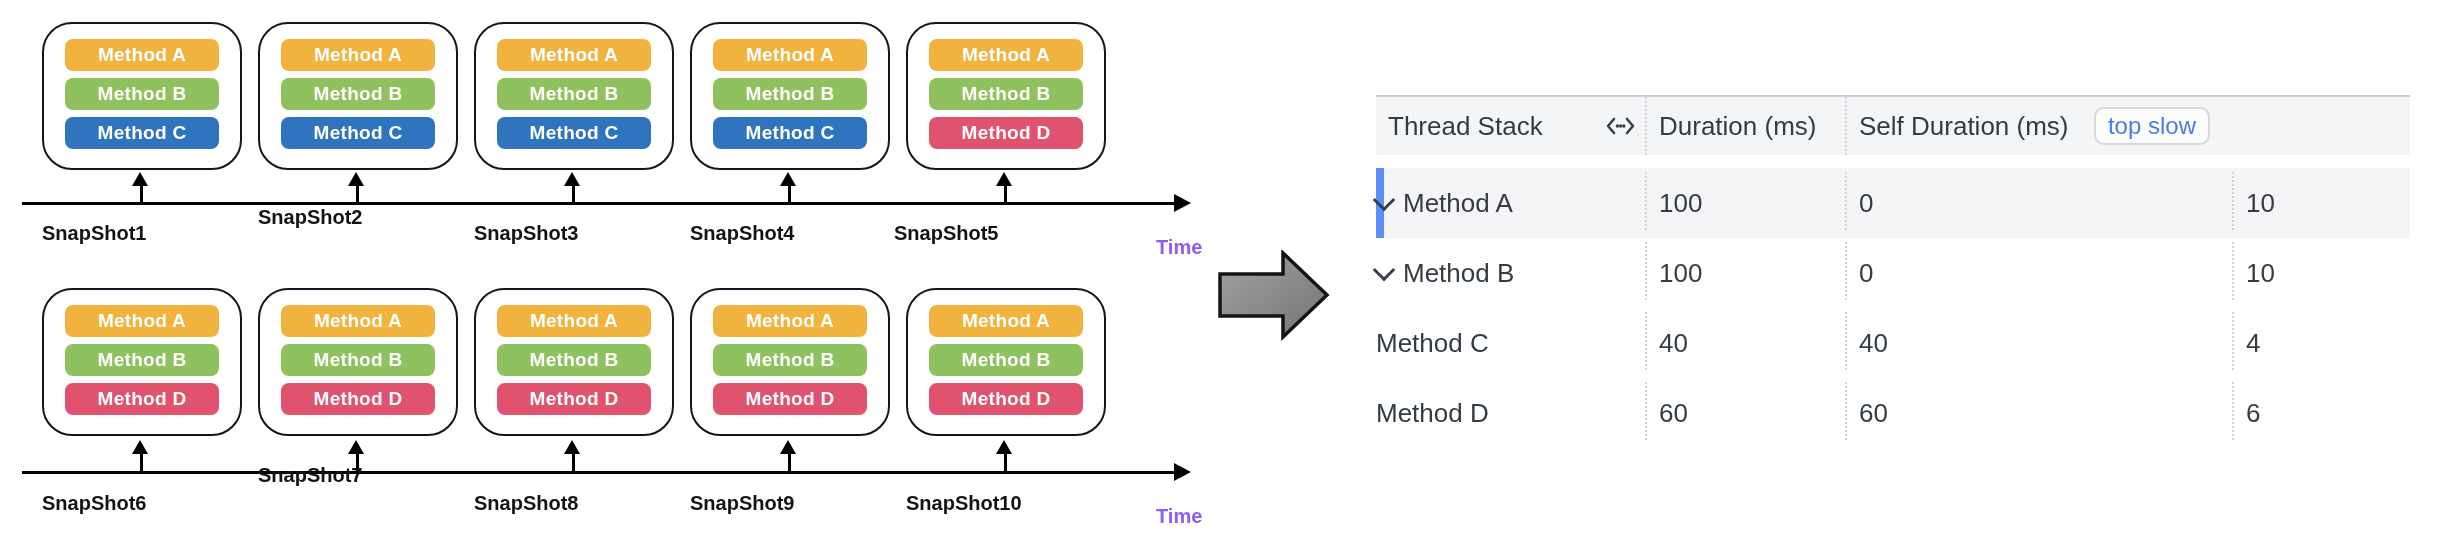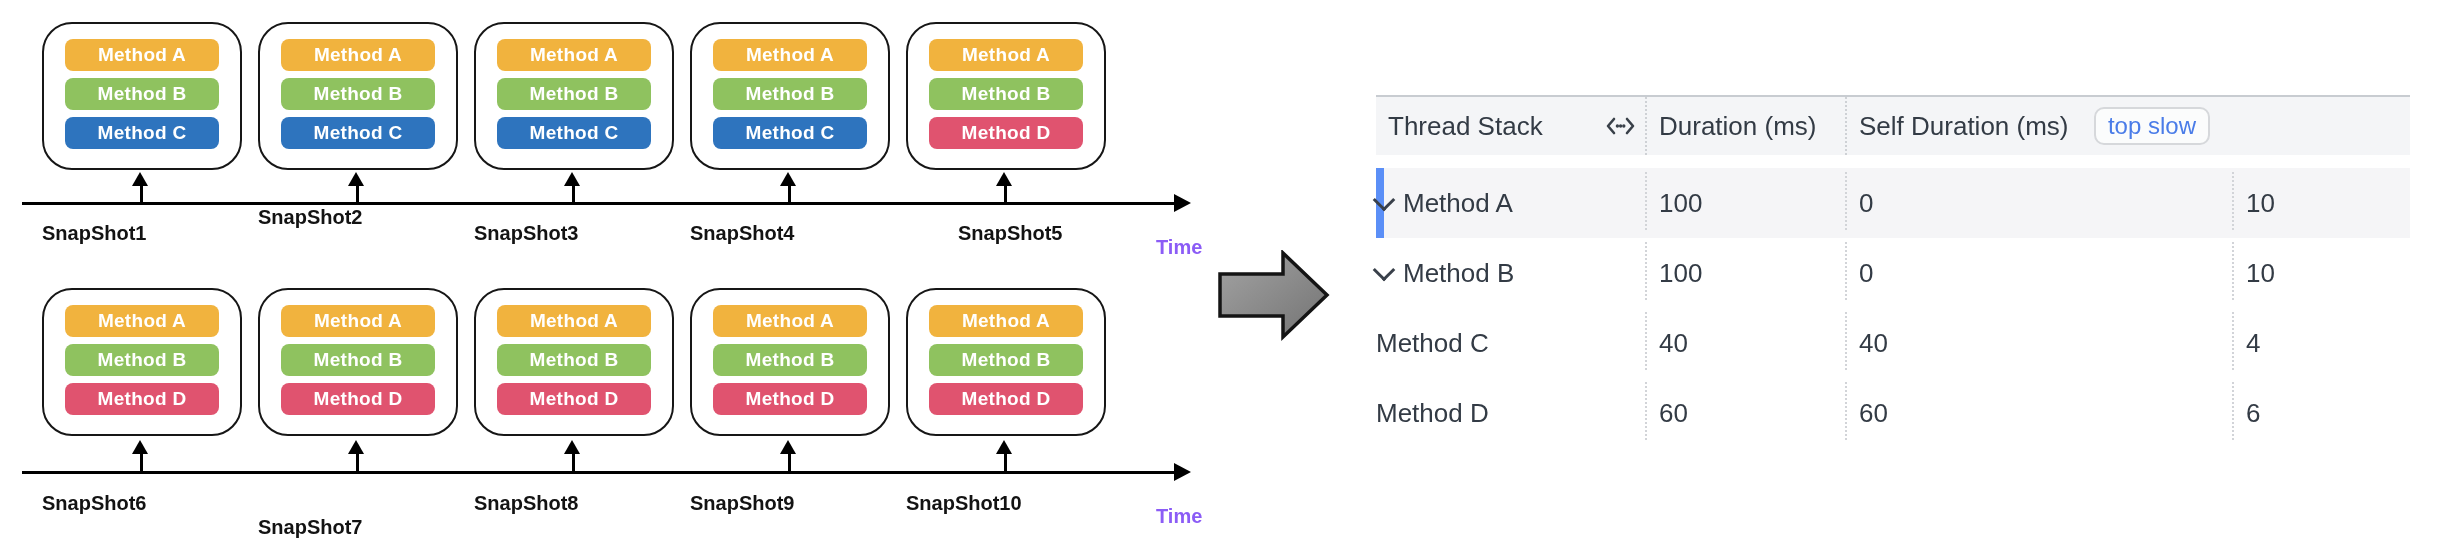--- a/index.html
+++ b/index.html
@@ -87,21 +87,21 @@
     <div class="upline" style="left:572px;top:185px;height:17px"></div>
     <div class="uphead" style="left:780px;top:172px"></div>
     <div class="upline" style="left:788px;top:185px;height:17px"></div>
     <div class="uphead" style="left:996px;top:172px"></div>
     <div class="upline" style="left:1004px;top:185px;height:17px"></div>
 
     <div class="slabel" style="left:42px;top:222px">SnapShot1</div>
     <div class="slabel" style="left:258px;top:206px">SnapShot2</div>
     <div class="slabel" style="left:474px;top:222px">SnapShot3</div>
     <div class="slabel" style="left:690px;top:222px">SnapShot4</div>
-    <div class="slabel" style="left:958px;top:222px">SnapShot5</div>
+    <div class="slabel" style="left:894px;top:222px">SnapShot5</div>
     <div class="tlabel" style="left:1156px;top:236px">Time</div>
   </div>
 
   <div>
     <div class="card" style="left:42px;top:288px">
       <div class="mbox" style="background: rgb(241, 179, 62);">Method A</div>
       <div class="mbox" style="background: rgb(143, 194, 95);">Method B</div>
       <div class="mbox" style="background: rgb(224, 83, 111);">Method D</div>
     </div>
     <div class="card" style="left:258px;top:288px">
@@ -133,21 +133,21 @@
     <div class="uphead" style="left:348px;top:440px"></div>
     <div class="upline" style="left:356px;top:453px;height:18px"></div>
     <div class="uphead" style="left:564px;top:440px"></div>
     <div class="upline" style="left:572px;top:453px;height:18px"></div>
     <div class="uphead" style="left:780px;top:440px"></div>
     <div class="upline" style="left:788px;top:453px;height:18px"></div>
     <div class="uphead" style="left:996px;top:440px"></div>
     <div class="upline" style="left:1004px;top:453px;height:18px"></div>
 
     <div class="slabel" style="left:42px;top:492px">SnapShot6</div>
-    <div class="slabel" style="left:258px;top:516px">SnapShot7</div>
+    <div class="slabel" style="left:258px;top:464px">SnapShot7</div>
     <div class="slabel" style="left:474px;top:492px">SnapShot8</div>
     <div class="slabel" style="left:690px;top:492px">SnapShot9</div>
     <div class="slabel" style="left:906px;top:492px">SnapShot10</div>
     <div class="tlabel" style="left:1156px;top:505px">Time</div>
   </div>
 
   <svg class="bigarrow" width="114" height="92" viewBox="0 0 114 92">
     <defs>
       <linearGradient id="agrad" x1="0" y1="0" x2="1" y2="1">
         <stop offset="0" stop-color="#a3a3a3"></stop>

